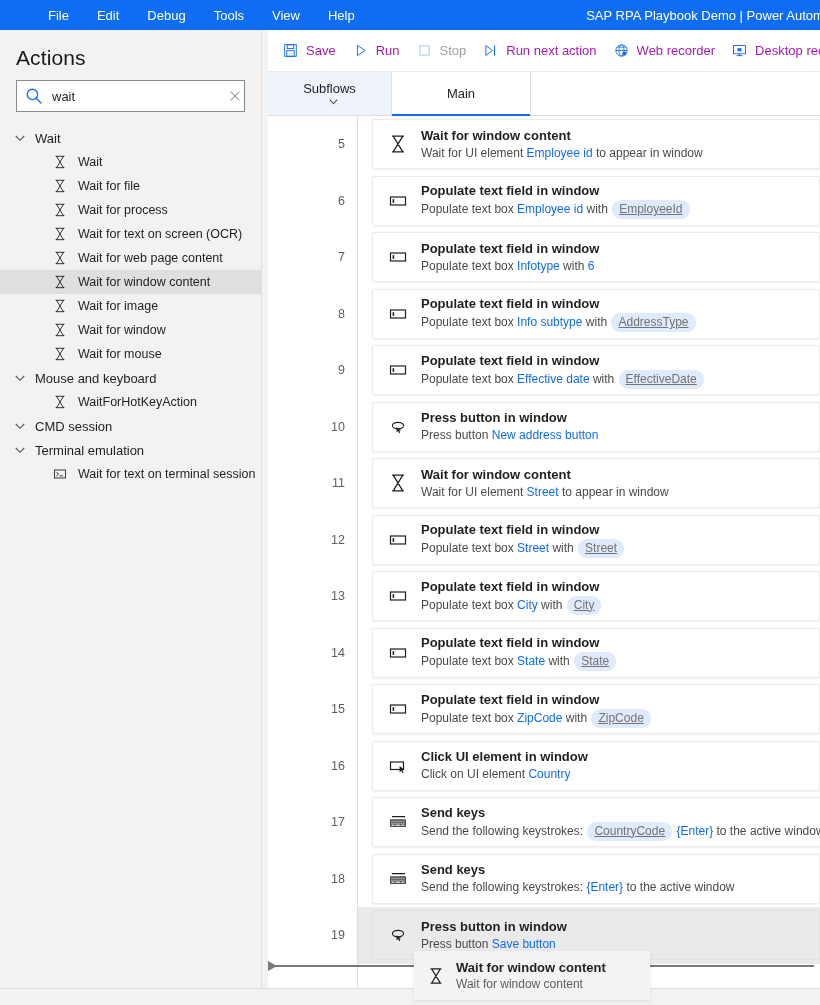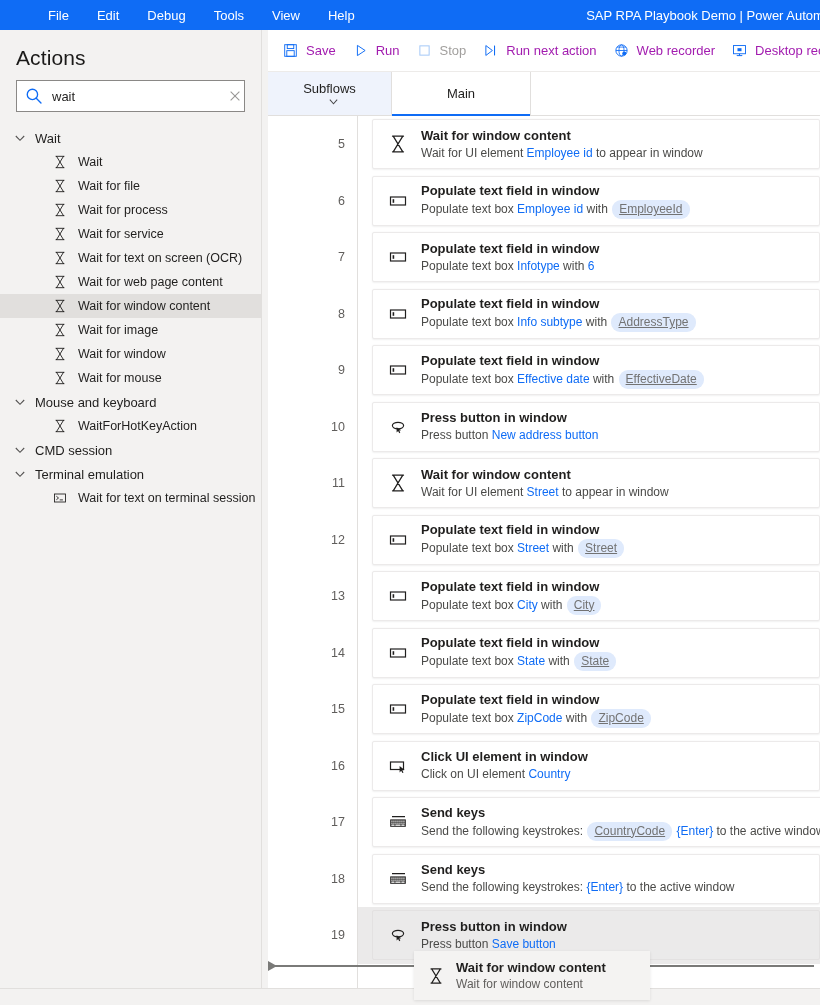--- a/index.html
+++ b/index.html
@@ -231,26 +231,20 @@
           <span class="leaf-ico"><svg viewBox="0 0 22 22" width="16" height="16">
               <path d="M5.5 3.2 H16.5 M5.5 18.8 H16.5 M6.2 3.2 L15.8 18.8 M15.8 3.2 L6.2 18.8" fill="none" stroke="#201f1e" stroke-width="1.25" stroke-linecap="round"></path>
             </svg></span>
           <span>Wait for file</span>
         </div>
         <div class="tree-leaf">
           <span class="leaf-ico"><svg viewBox="0 0 22 22" width="16" height="16">
               <path d="M5.5 3.2 H16.5 M5.5 18.8 H16.5 M6.2 3.2 L15.8 18.8 M15.8 3.2 L6.2 18.8" fill="none" stroke="#201f1e" stroke-width="1.25" stroke-linecap="round"></path>
             </svg></span>
           <span>Wait for process</span>
-        </div>
-        <div class="tree-leaf">
-          <span class="leaf-ico"><svg viewBox="0 0 22 22" width="16" height="16">
-              <path d="M5.5 3.2 H16.5 M5.5 18.8 H16.5 M6.2 3.2 L15.8 18.8 M15.8 3.2 L6.2 18.8" fill="none" stroke="#201f1e" stroke-width="1.25" stroke-linecap="round"></path>
-            </svg></span>
-          <span>Wait for service</span>
         </div>
         <div class="tree-leaf">
           <span class="leaf-ico"><svg viewBox="0 0 22 22" width="16" height="16">
               <path d="M5.5 3.2 H16.5 M5.5 18.8 H16.5 M6.2 3.2 L15.8 18.8 M15.8 3.2 L6.2 18.8" fill="none" stroke="#201f1e" stroke-width="1.25" stroke-linecap="round"></path>
             </svg></span>
           <span>Wait for text on screen (OCR)</span>
         </div>
         <div class="tree-leaf">
           <span class="leaf-ico"><svg viewBox="0 0 22 22" width="16" height="16">
               <path d="M5.5 3.2 H16.5 M5.5 18.8 H16.5 M6.2 3.2 L15.8 18.8 M15.8 3.2 L6.2 18.8" fill="none" stroke="#201f1e" stroke-width="1.25" stroke-linecap="round"></path>

